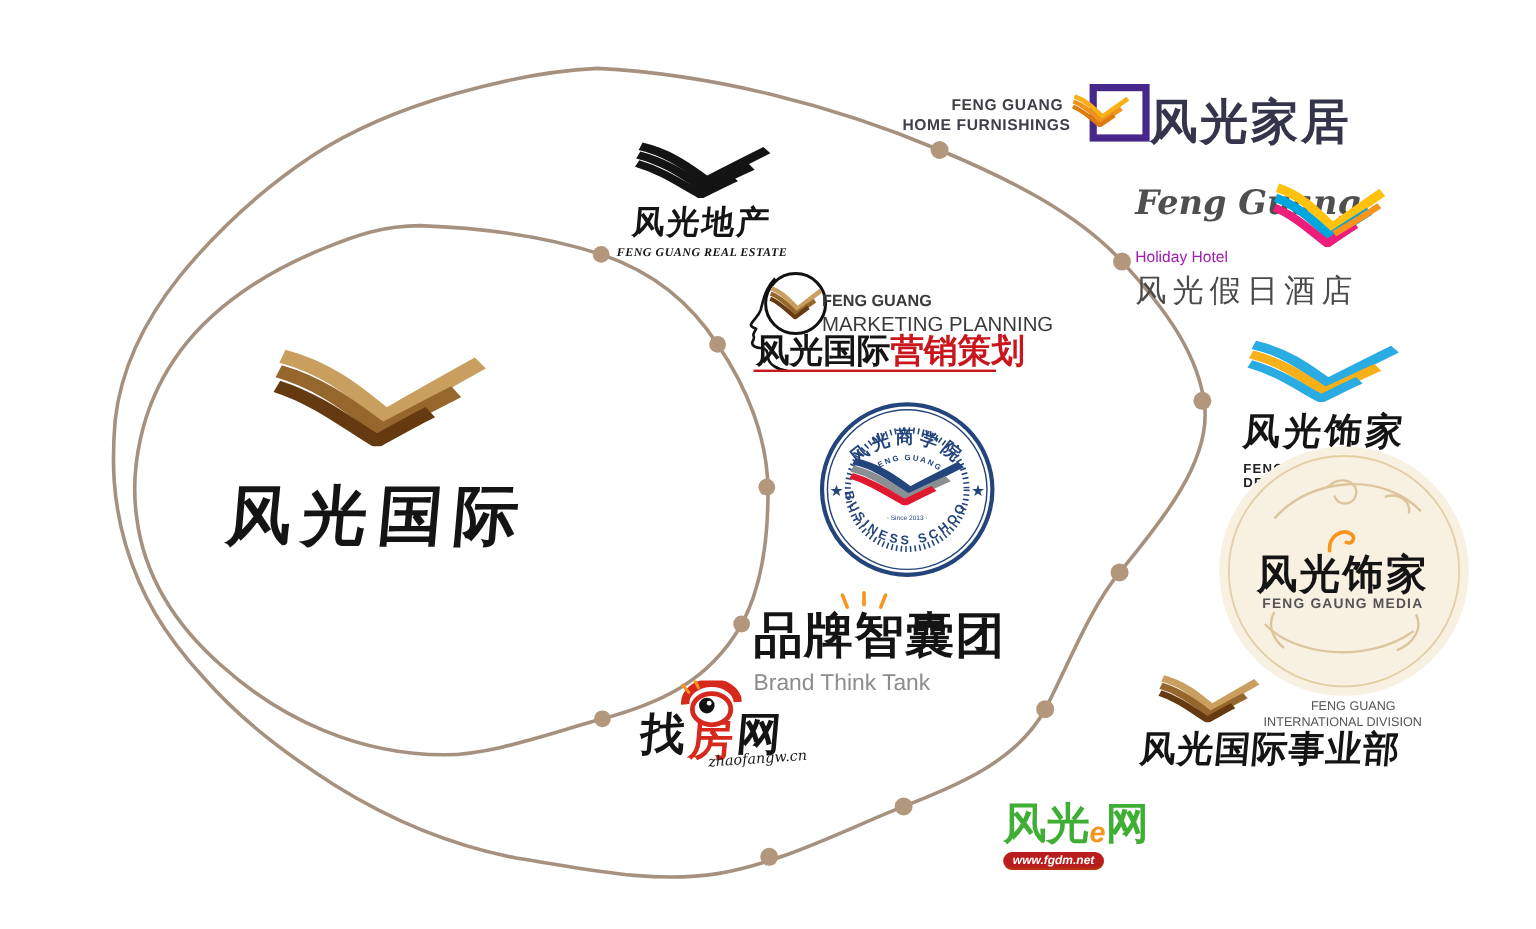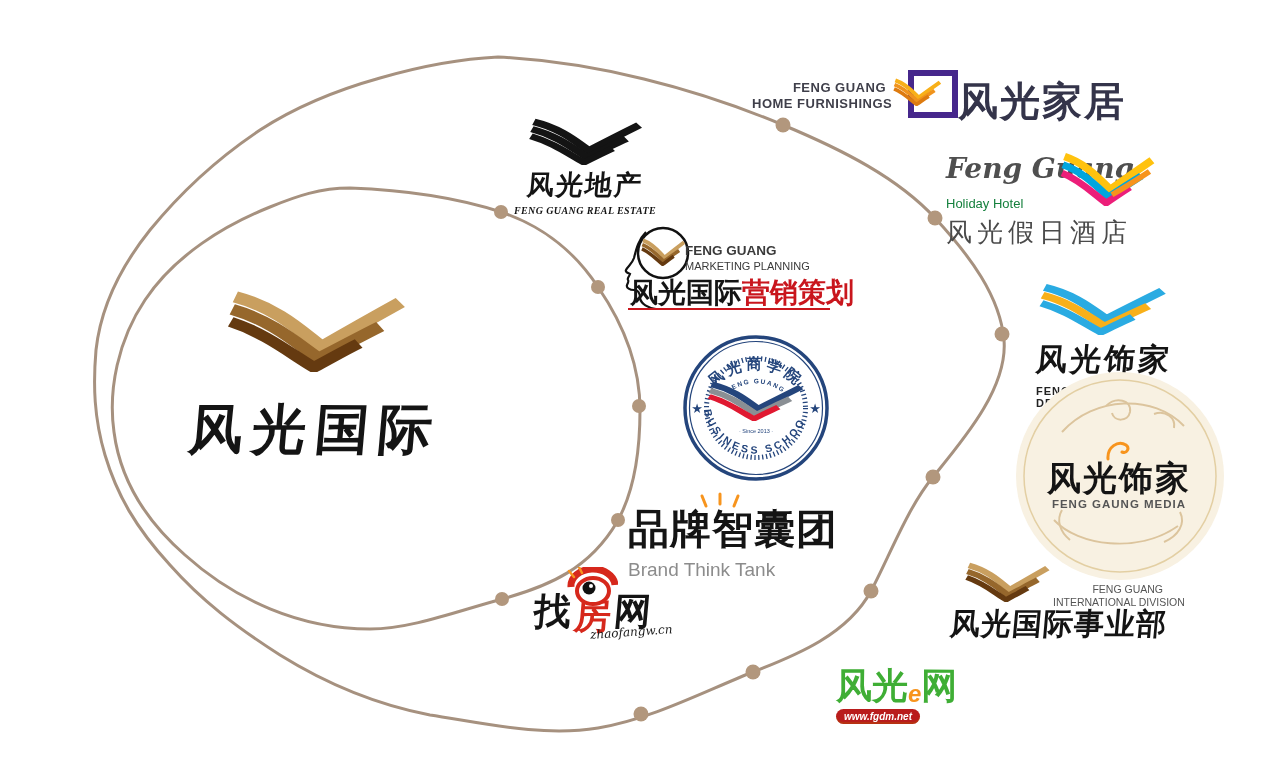--- a/index.html
+++ b/index.html
@@ -85,21 +85,21 @@
         </svg>
     </div>
     <div class="cn abs" style="left:206px;top:8px;font-size:40px;letter-spacing:2px;color:#34344a;">风光家居</div>
   </div>
 
   <div class="abs" style="left:946px;top:152px;width:240px;">
     <div style="font-family:'DejaVu Serif',serif;font-style:italic;font-weight:bold;font-size:28px;color:#4f4f4f;">Feng Guang</div>
     <svg class="swoosh abs" width="98" height="54" style="left:112px;top:0px;--c1:#ffc20e;--c2:#00a6de;--c3:#ec1e79;--c4:#f7941d;">
       <use href="#sw" width="100%" height="100%"></use>
       </svg>
-    <div style="font-size:13px;color:#15803d;margin-top:11px;">Holiday Hotel</div>
+    <div style="font-size:13px;color:#a21caf;margin-top:21px;">Holiday Hotel</div>
     <div class="cn" style="font-size:26px;font-weight:normal;letter-spacing:5px;color:#4a4a4a;margin-top:4px;">风光假日酒店</div>
   </div>
 
   <div class="abs" style="left:1036px;top:283px;width:150px;">
     <svg class="swoosh" width="132" height="52" style="--c1:#2aabe2;--c2:#f8b019;--c3:#2aabe2;display:block;">
       <use href="#sw" width="100%" height="100%"></use>
       </svg>
     <div class="cn lean" style="font-size:31px;letter-spacing:3px;margin-top:4px;">风光饰家</div>
     <div style="font-size:11px;font-weight:bold;color:#222;letter-spacing:1px;margin-top:4px;">FENG GUANG DECORATION</div>
   </div>
@@ -194,21 +194,21 @@
     <svg class="abs" width="90" height="90" style="left:0;top:2px;">
       <circle cx="53" cy="31" r="25" fill="none" stroke="#111" stroke-width="2.5"></circle>
       <path d="M36,10 C28,18 26,28 24,36 C22,42 18,44 16,48 C15,50 18,51 20,52 C19,55 17,56 18,58
                C19,59 18,61 17,63 C16,66 20,68 24,68 C28,68 30,70 30,76 C31,82 38,86 46,87" fill="none" stroke="#111" stroke-width="2.2"></path>
       <svg x="30" y="16" width="46" height="28" viewBox="0 0 120 72" preserveAspectRatio="none" style="--c1:#c99f5f;--c2:#96672c;--c3:#653a10;">
         <use href="#sw" width="120" height="72"></use>
         </svg>
     </svg>
     <div class="abs nowrap" style="left:75px;top:23px;color:#3a3a3a;line-height:1.25;">
       <div style="font-size:13.5px;font-weight:bold;">FENG GUANG</div>
-      <div style="font-size:11px;">MARKETING PLANNING</div>
+      <div style="font-size:17px;">MARKETING PLANNING</div>
     </div>
     <div class="abs nowrap" style="left:20px;top:54px;">
       <span class="cn lean" style="font-size:28px;">风光国际</span><span class="cn lean" style="font-size:28px;color:#c9161d;">营销策划</span>
     </div>
     <div class="abs" style="left:18px;top:88px;width:202px;height:2px;background:#c9161d;"></div>
   </div>
 
 </div>
 
 </body></html>

